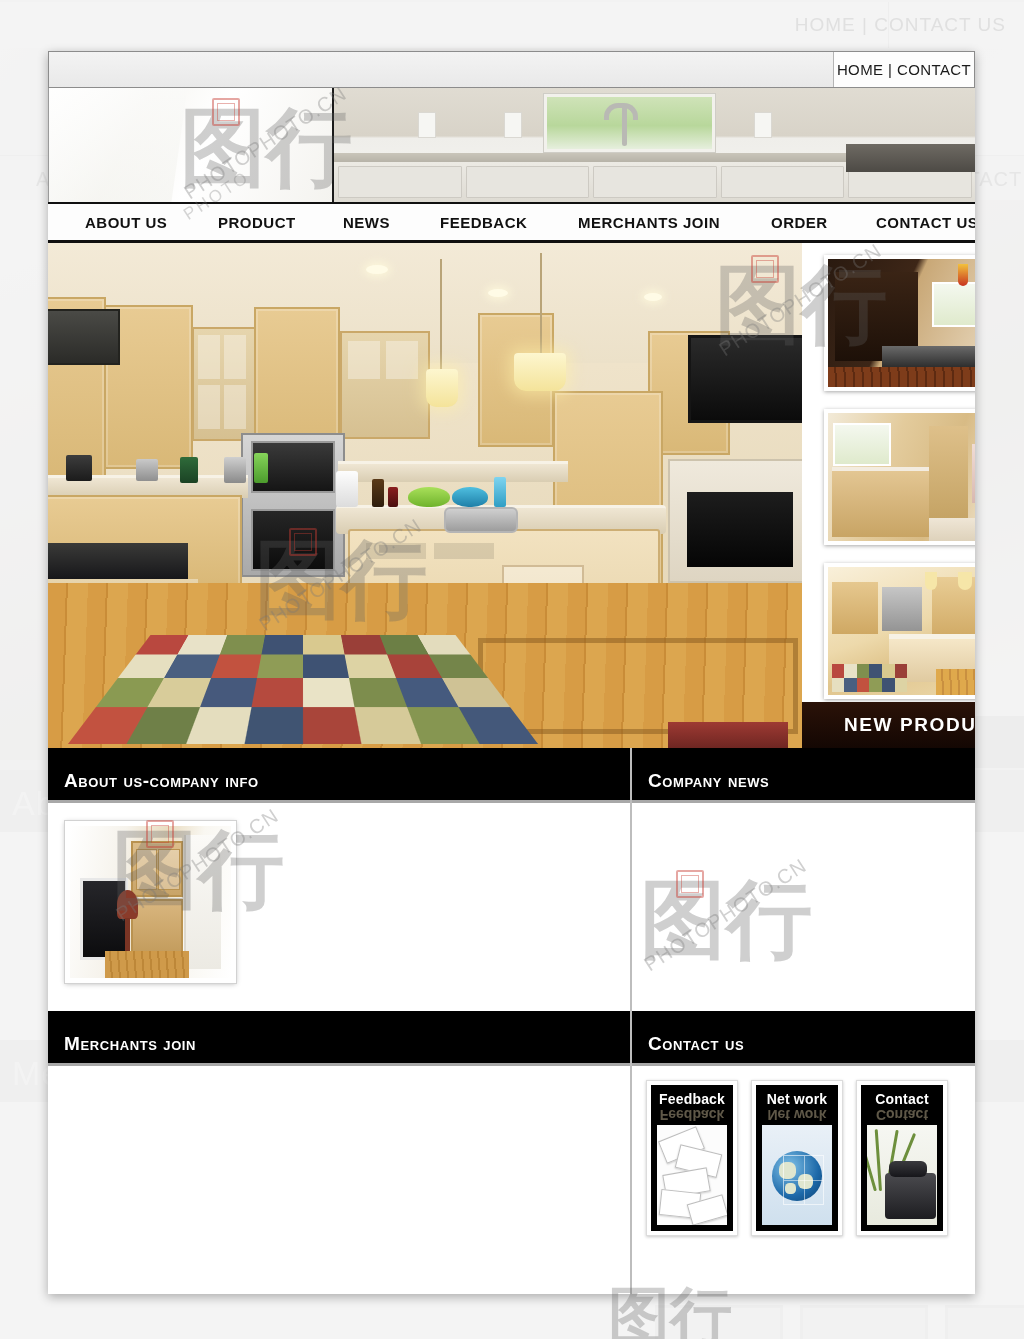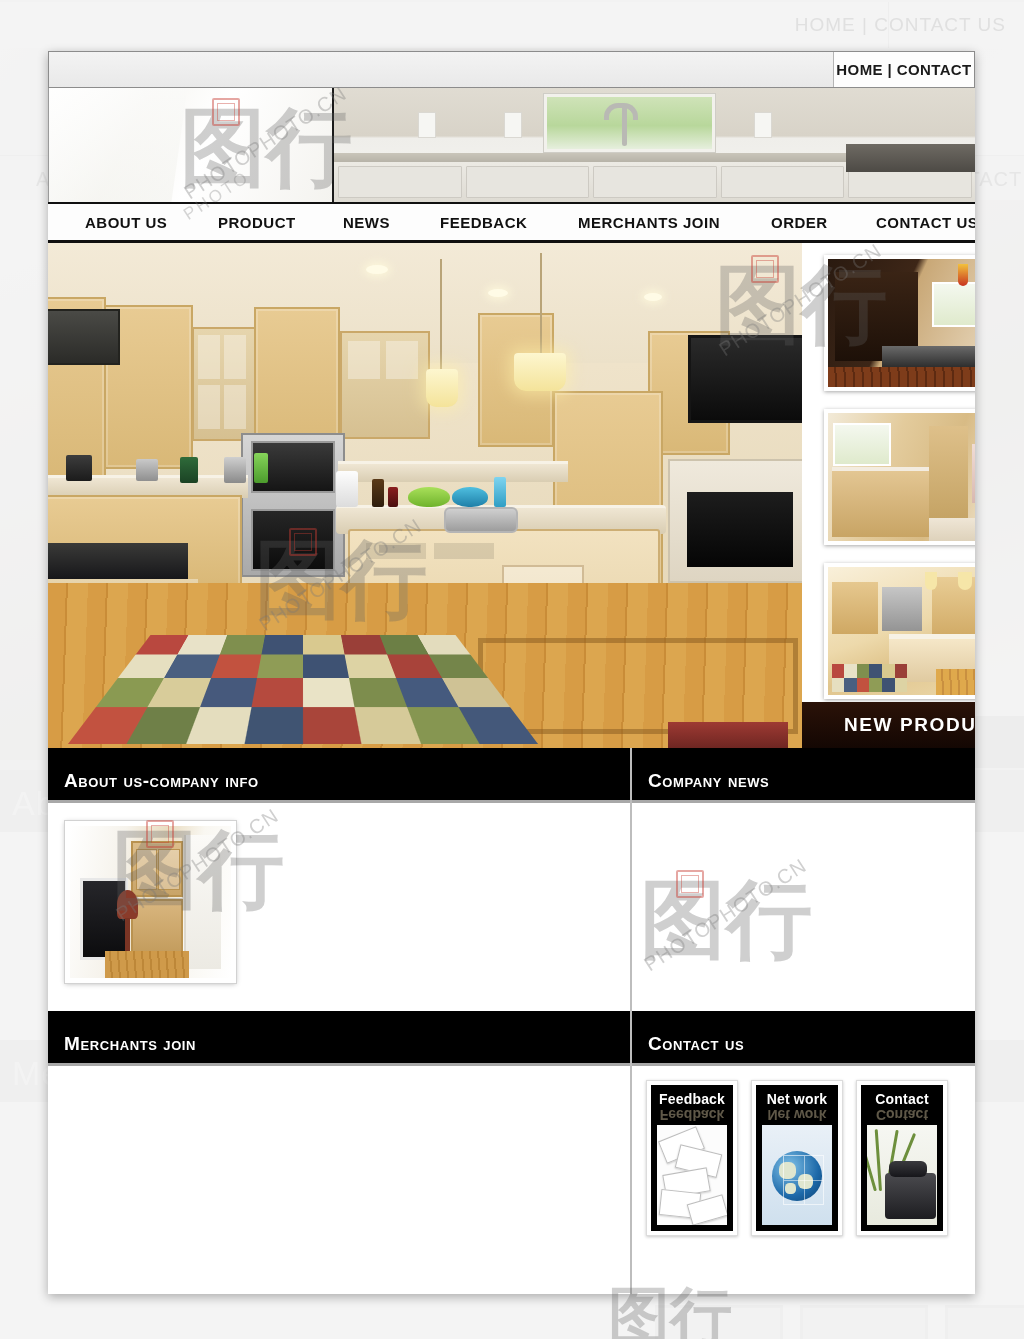--- a/index.html
+++ b/index.html
@@ -72,21 +72,21 @@
     position:relative;height:37px;width:100%;
     background:linear-gradient(#f3f3f3,#e9e9e9);
     border:1px solid #8c8c8c;box-sizing:border-box;
   }
   .topbar .tb-right{
     position:absolute;right:0;top:0;height:35px;width:140px;
     background:#fdfdfd;border-left:1px solid #b5b5b5;
     display:flex;align-items:center;justify-content:center;
   }
   .topbar .tb-right .util{
-    font-size:15px;font-weight:bold;color:#1a1a1a;letter-spacing:.4px;white-space:nowrap;
+    font-size:15px;font-weight:normal;color:#1a1a1a;letter-spacing:.4px;white-space:nowrap;
   }
 
   
   .banner{
     position:relative;height:114px;width:100%;display:flex;overflow:hidden;
     border-left:1px solid #9a9a9a;border-right:1px solid #9a9a9a;
   }
   .banner .b-left{
     width:283px;height:100%;position:relative;flex:none;
     background:

